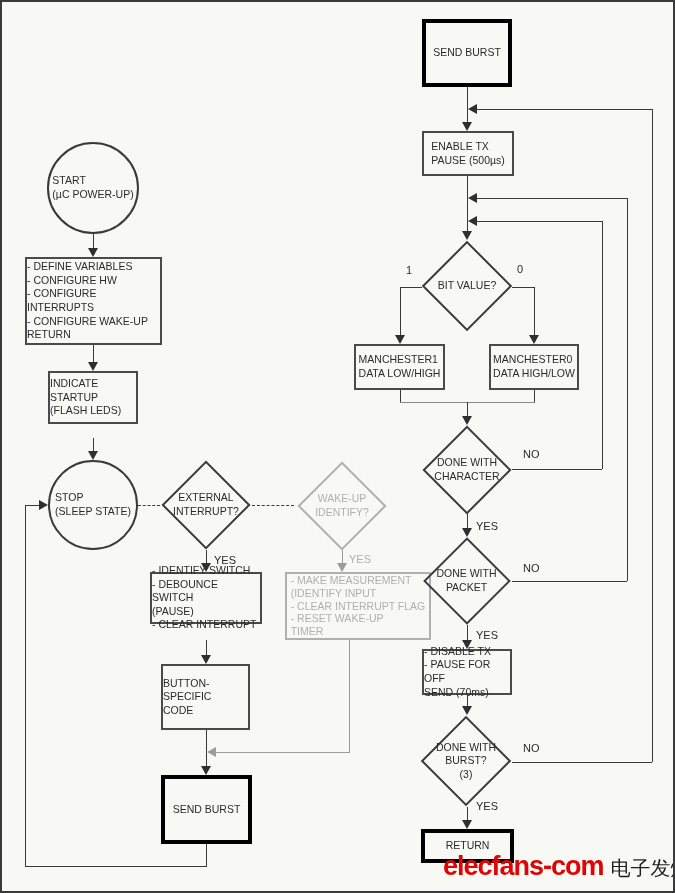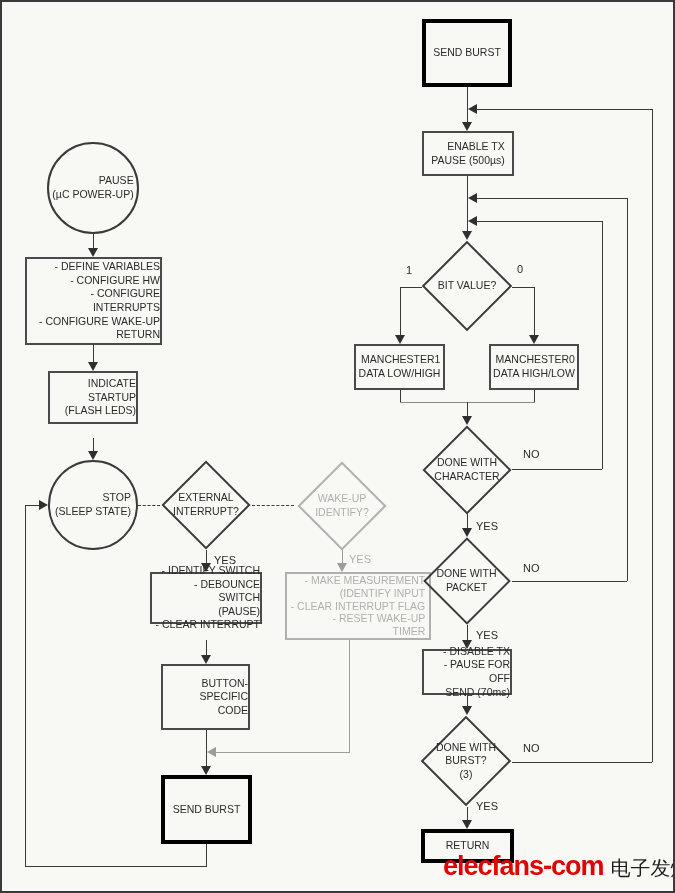--- a/index.html
+++ b/index.html
@@ -10,21 +10,21 @@
     border:2px solid #3a3a3a;
     background:#f8f8f5;
     font-family:"Liberation Sans","DejaVu Sans",sans-serif;
     color:#2b2b2b;
     overflow:hidden;
   }
   .node{
     position:absolute;
     box-sizing:border-box;
     display:flex;align-items:center;justify-content:center;
-    text-align:right;
+    text-align:left;
     font-size:10.5px;line-height:1.3;
     white-space:pre-line;
     background:#f8f8f5;
   }
   .box{border:2px solid #4a4a4a;}
   .thick{border:4px solid #000;}
   .circle{border:2px solid #3a3a3a;border-radius:50%;background:transparent;}
   .gray{border-color:#b0b0b0;color:#b0b0b0;}
   .diamond{position:absolute;background:transparent;}
   .diamond .rot{
@@ -62,21 +62,21 @@
   .wm-cn{
     font-size:20px;margin-left:7px;color:#1d1d1d;
     font-family:"DejaVu Serif","Liberation Serif",serif;
   }
 </style>
 </head>
 <body>
 
 <div id="canvas">
 
-  <div class="node circle" style="left:45px;top:140px;width:92px;height:92px;">PAUSE
+  <div class="node circle" style="left:45px;top:140px;width:92px;height:92px;">START
 (µC POWER-UP)</div>
 
   <div class="node box" style="left:23px;top:255px;width:137px;height:88px;">- DEFINE VARIABLES
 - CONFIGURE HW
 - CONFIGURE INTERRUPTS
 - CONFIGURE WAKE-UP RETURN</div>
 
   <div class="node box" style="left:46px;top:369px;width:90px;height:53px;">INDICATE STARTUP
 (FLASH LEDS)</div>
 

